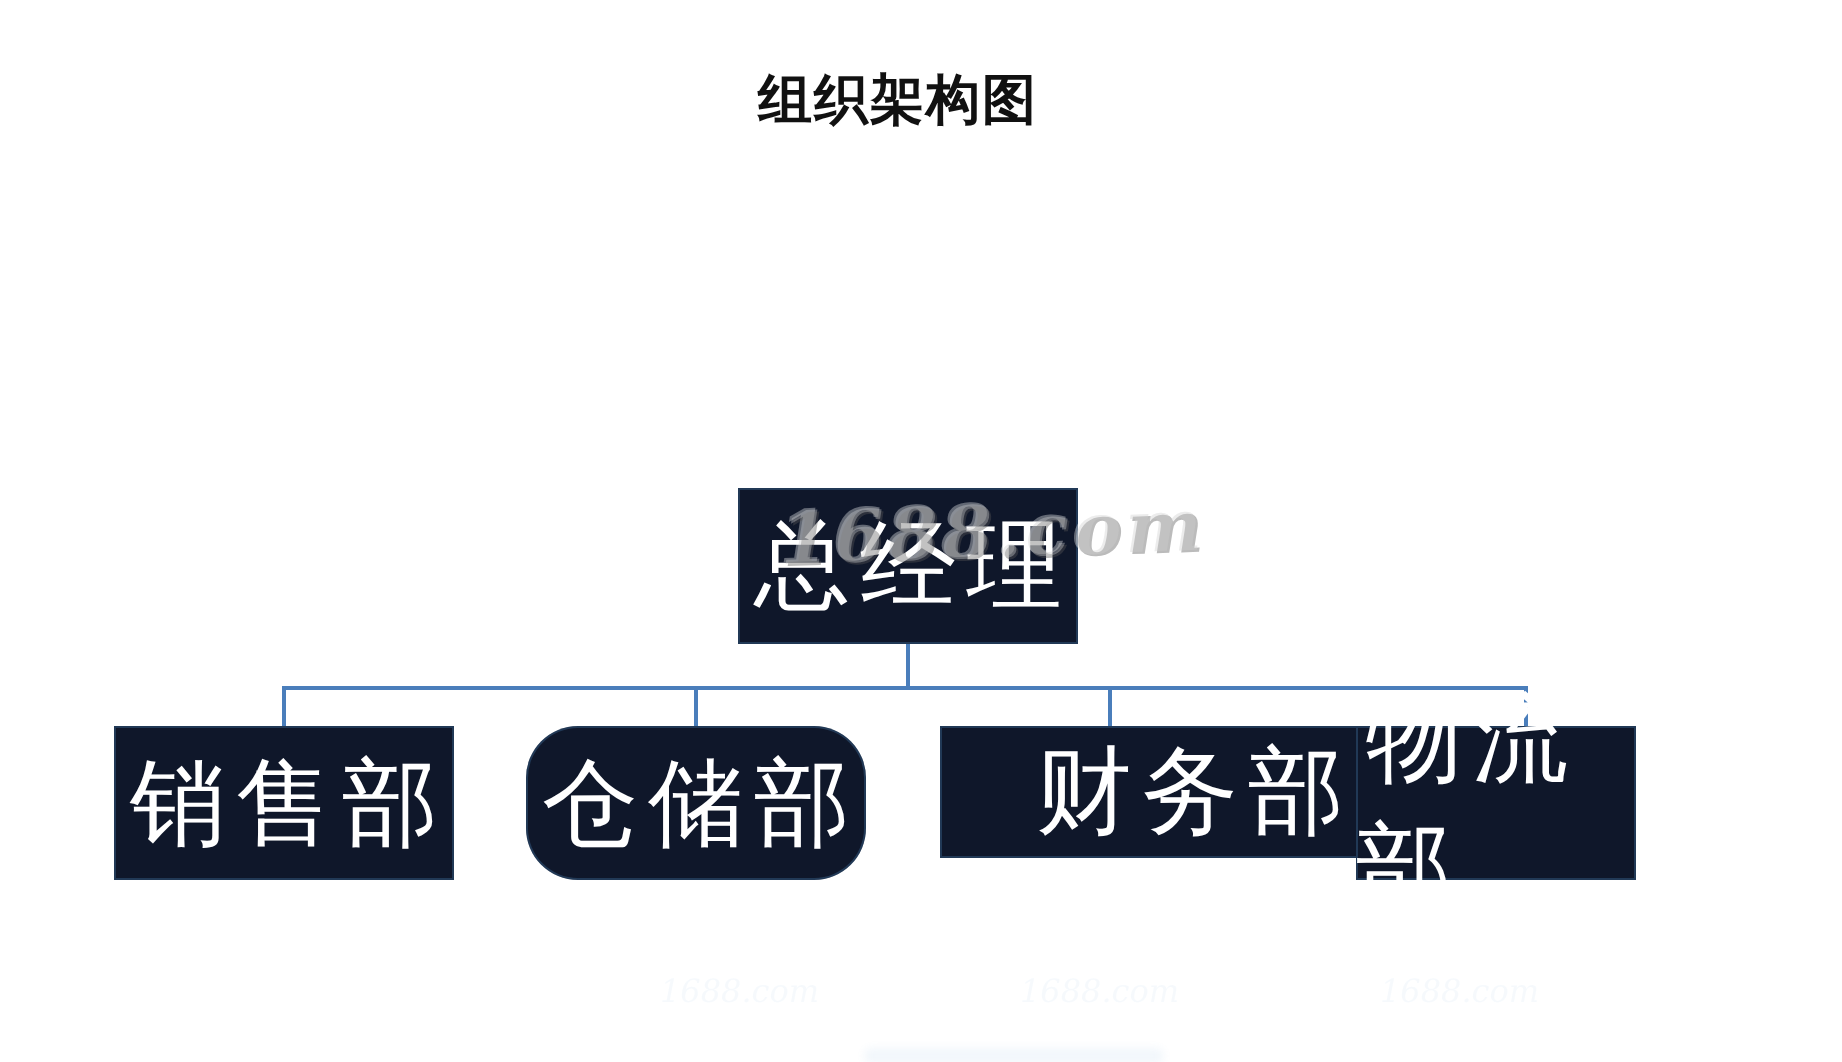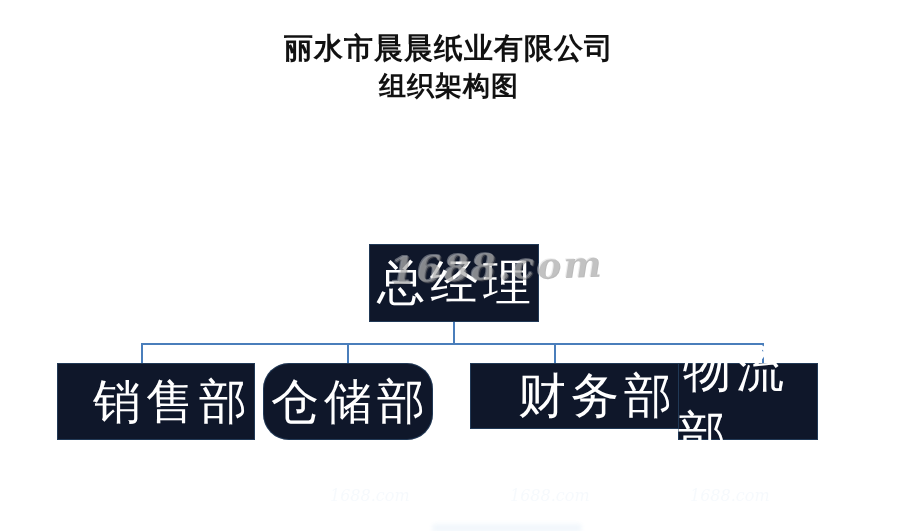--- a/index.html
+++ b/index.html
@@ -16,21 +16,21 @@
 
   
   .box{
     position:absolute;background:#0f172a;color:#ffffff;
     display:flex;align-items:center;justify-content:center;
     font-family:"DejaVu Serif","Liberation Serif",serif;
     font-size:48px;letter-spacing:5px;text-indent:5px;
     box-shadow:0 0 0 1px rgba(70,120,170,0.35) inset;
   }
   .box-root{left:369px;top:244px;width:170px;height:78px;}
-  .box-d0{left:57px;top:363px;width:170px;height:77px;padding-left:28px;}
+  .box-d0{left:57px;top:363px;width:170px;height:77px;}
   .box-d1{left:263px;top:363px;width:170px;height:77px;border-radius:26px;}
   .box-d2{left:470px;top:363px;width:170px;height:66px;padding-left:40px;}
   .box-d3{left:678px;top:363px;width:140px;height:77px;}
 
   
   .line{position:absolute;background:#4A7EBB;}
   .stub-root{left:453px;top:322px;width:2px;height:22px;}
   .rail{left:141px;top:343px;width:623px;height:2px;}
   .drop{top:344px;width:2px;height:19px;}
   .drop-0{left:141px;}
@@ -64,21 +64,20 @@
     position:absolute;left:432px;top:524px;width:150px;height:8px;
     background:#5B9BD5;opacity:0.08;filter:blur(2px);border-radius:4px;
   }
 </style>
 </head>
 <body>
 
 <div class="stage">
 
   <div class="titles">
-    <div class="title-line1">丽水市晨晨纸业有限公司</div>
     <div class="title-line2">组织架构图</div>
   </div>
 
   <div class="line stub-root"></div>
   <div class="line rail"></div>
   <div class="line drop drop-0"></div>
   <div class="line drop drop-1"></div>
   <div class="line drop drop-2"></div>
   <div class="line drop drop-3"></div>
 

